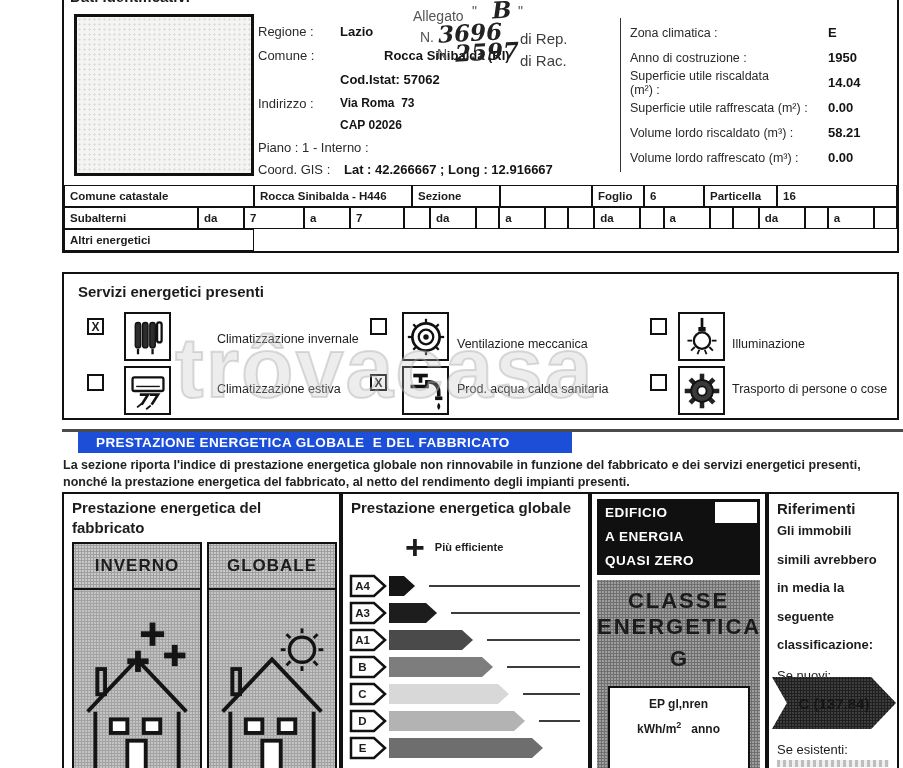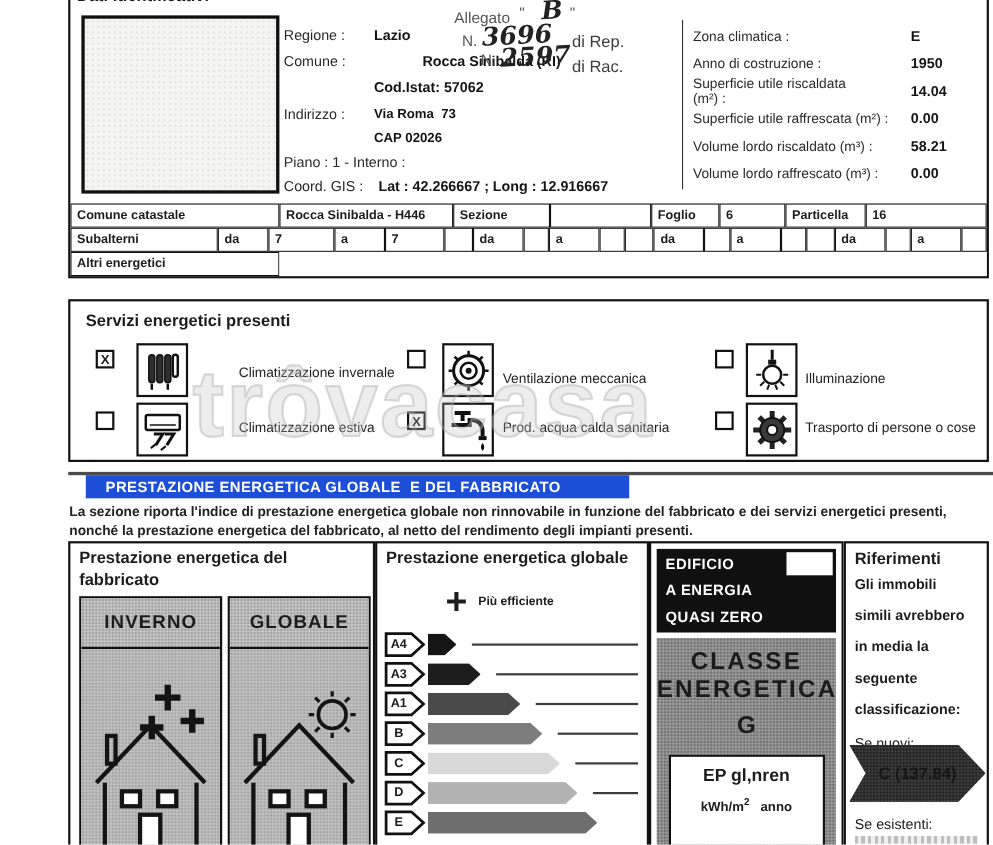--- a/index.html
+++ b/index.html
@@ -84,21 +84,21 @@
   .eline{flex:1;border-top:2.5px solid #3c3c3c;margin:0 2px 0 14px;}
 
   
   .nzeb{position:absolute;left:5px;top:5px;width:163px;height:76px;background:#101010;color:#fff;}
   .nzeb-line{font-size:13.5px;font-weight:bold;padding-left:8px;line-height:24px;letter-spacing:.5px;}
   .nzeb-chk{position:absolute;top:3px;right:3px;width:42px;height:21px;background:#fff;}
   .classe{position:absolute;left:5px;top:86px;width:163px;height:212px;text-align:center;}
   .classe-word{font-size:22px;font-weight:bold;letter-spacing:2px;color:#1b1b1b;line-height:26px;}
   .classe-letter{font-size:22px;font-weight:bold;margin-top:6px;color:#1b1b1b;}
   .epbox{margin:14px auto 0;width:142px;height:96px;border:2.5px solid #111;background:#fff;box-sizing:border-box;}
-  .ep-lbl{font-size:16px;font-weight:bold;margin-top:9px;}
+  .ep-lbl{font-size:12px;font-weight:bold;margin-top:9px;}
   .ep-val{font-size:21px;font-weight:bold;margin-top:7px;}
   .ep-unit{font-size:12px;font-weight:bold;margin-top:9px;}
   .ep-unit sup{font-size:9px;}
 
   
   .rif-title{font-size:15px;font-weight:bold;padding:6px 0 0 8px;}
   .rif-line{font-size:13px;font-weight:bold;padding-left:8px;line-height:28.5px;}
   .rif-sub{font-size:13px;padding-left:8px;}
   .rif-arrow{position:absolute;left:3px;top:183px;width:124px;height:52px;display:flex;align-items:center;
              justify-content:center;font-size:15px;font-weight:bold;color:#161616;
@@ -163,21 +163,21 @@
       <span class="lbl">Volume lordo raffrescato (m³) :</span>
       <span class="val">0.00</span>
     </div>
 
   <div class="abs cat-table" style="left:64px;top:185px;width:833px;">
     <div class="cat-row">
       <div class="cat-cell dg-head" style="width:190px;">Comune catastale</div>
       <div class="cat-cell" style="width:158px;">Rocca Sinibalda - H446</div>
       <div class="cat-cell dg-head" style="width:88px;">Sezione</div>
       <div class="cat-cell" style="width:92px;"></div>
-      <div class="cat-cell dg-head" style="width:62px;">Foglio</div>
+      <div class="cat-cell dg-head" style="width:52px;">Foglio</div>
       <div class="cat-cell" style="width:60px;">6</div>
       <div class="cat-cell dg-head" style="width:73px;">Particella</div>
       <div class="cat-cell" style="flex:1;">16</div>
     </div>
     <div class="cat-row">
       <div class="cat-cell dg-head" style="width:134px;">Subalterni</div>
       <div class="cat-cell dg-head" style="width:46px;">da</div>
       <div class="cat-cell" style="width:60px;">7</div>
       <div class="cat-cell dg-head" style="width:46px;">a</div>
       <div class="cat-cell" style="width:54px;">7</div>

